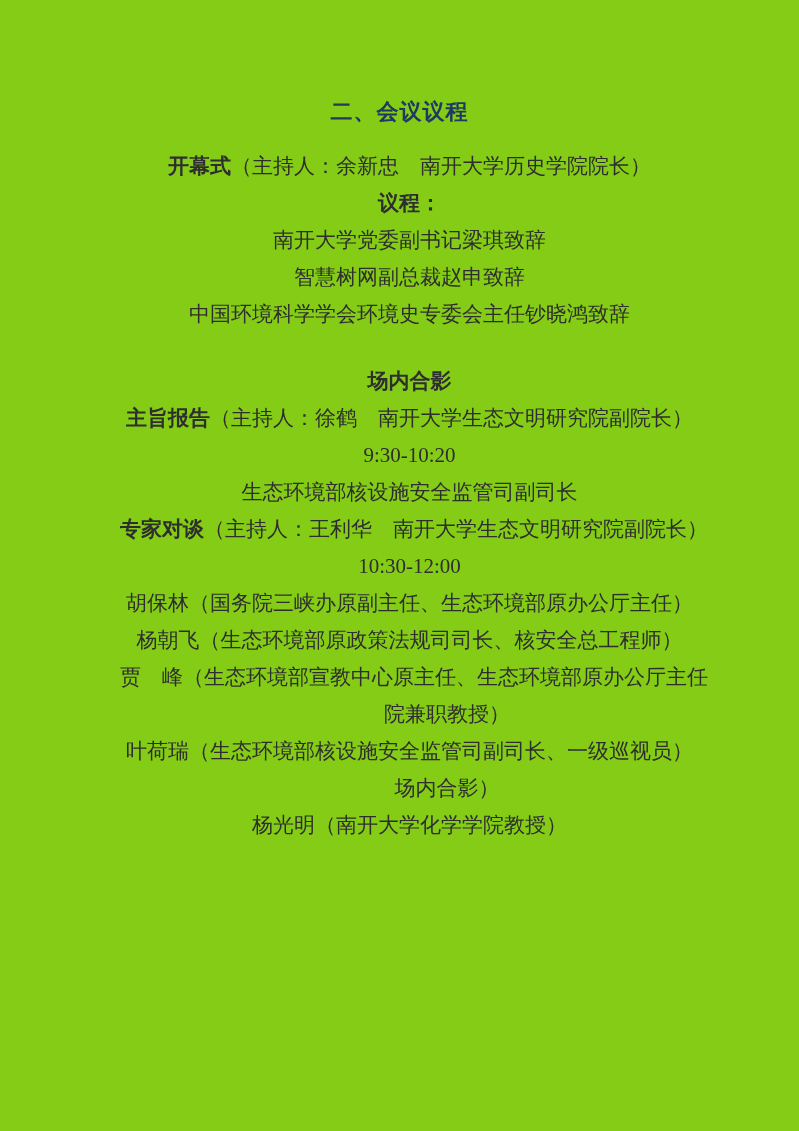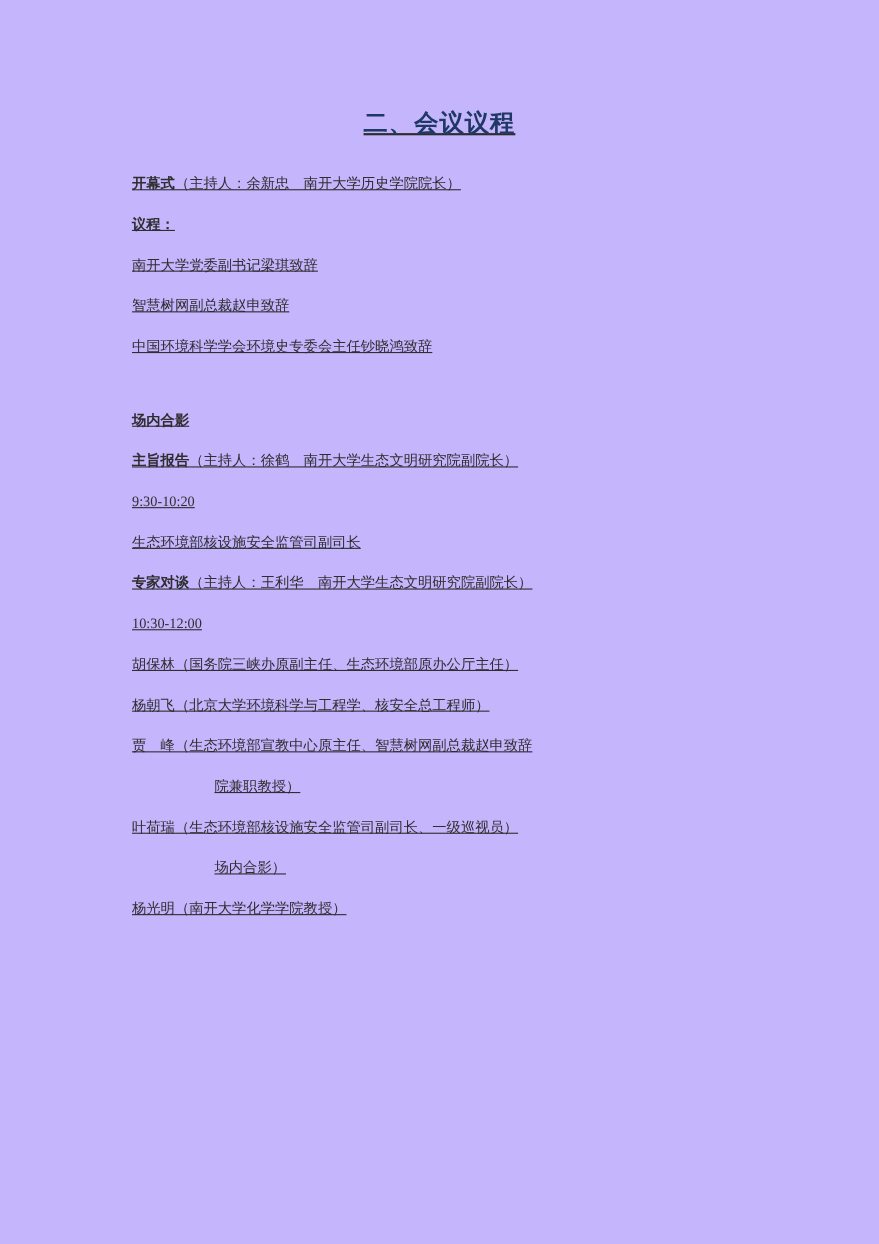--- a/index.html
+++ b/index.html
@@ -4,41 +4,41 @@
 <style>
   html, body {
     margin: 0;
     padding: 0;
     background: #ffffff;
   }
   .page {
     position: relative;
     width: 799px;
     height: 1131px;
-    background: #c4b5fd;
+    background: #84cc16;
     overflow: hidden;
     font-family: "Liberation Serif", "DejaVu Serif", serif;
     color: #2e2e2e;
-    text-decoration: underline;
   }
   .title {
     margin: 0;
     padding-top: 99px;
     text-align: center;
     font-family: "Liberation Sans", "DejaVu Sans", sans-serif;
     font-size: 22px;
     font-weight: bold;
     letter-spacing: 1px;
     color: #1f3864;
     line-height: 26px;
   }
   .content {
     margin: 23px 100px 0 120px;
-    font-size: 13px;
+    font-size: 21px;
     line-height: 37px;
+    text-align: center;
   }
   .line {
     white-space: pre;
   }
   .bold {
     font-weight: bold;
   }
   .cont {
     padding-left: 75px;
   }
@@ -68,21 +68,21 @@
 
     <div class="line sp-keynote"><span class="bold">主旨报告</span><span>（主持人：徐鹤　南开大学生态文明研究院副院长）</span></div>
 
     <div class="line">9:30-10:20</div>
     <div class="line">生态环境部核设施安全监管司副司长</div>
 
     <div class="line sp-panel"><span class="bold">专家对谈</span><span>（主持人：王利华　南开大学生态文明研究院副院长）</span></div>
 
     <div class="line">10:30-12:00</div>
     <div class="line">胡保林（国务院三峡办原副主任、生态环境部原办公厅主任）</div>
-    <div class="line">杨朝飞（北京大学环境科学与工程学、核安全总工程师）</div>
-    <div class="line">贾　峰（生态环境部宣教中心原主任、智慧树网副总裁赵申致辞</div>
+    <div class="line">杨朝飞（生态环境部原政策法规司司长、核安全总工程师）</div>
+    <div class="line">贾　峰（生态环境部宣教中心原主任、生态环境部原办公厅主任</div>
     <div class="line cont">院兼职教授）</div>
     <div class="line">叶荷瑞（生态环境部核设施安全监管司副司长、一级巡视员）</div>
     <div class="line cont">场内合影）</div>
     <div class="line">杨光明（南开大学化学学院教授）</div>
 
   </div>
 </div>
 
 </body></html>

